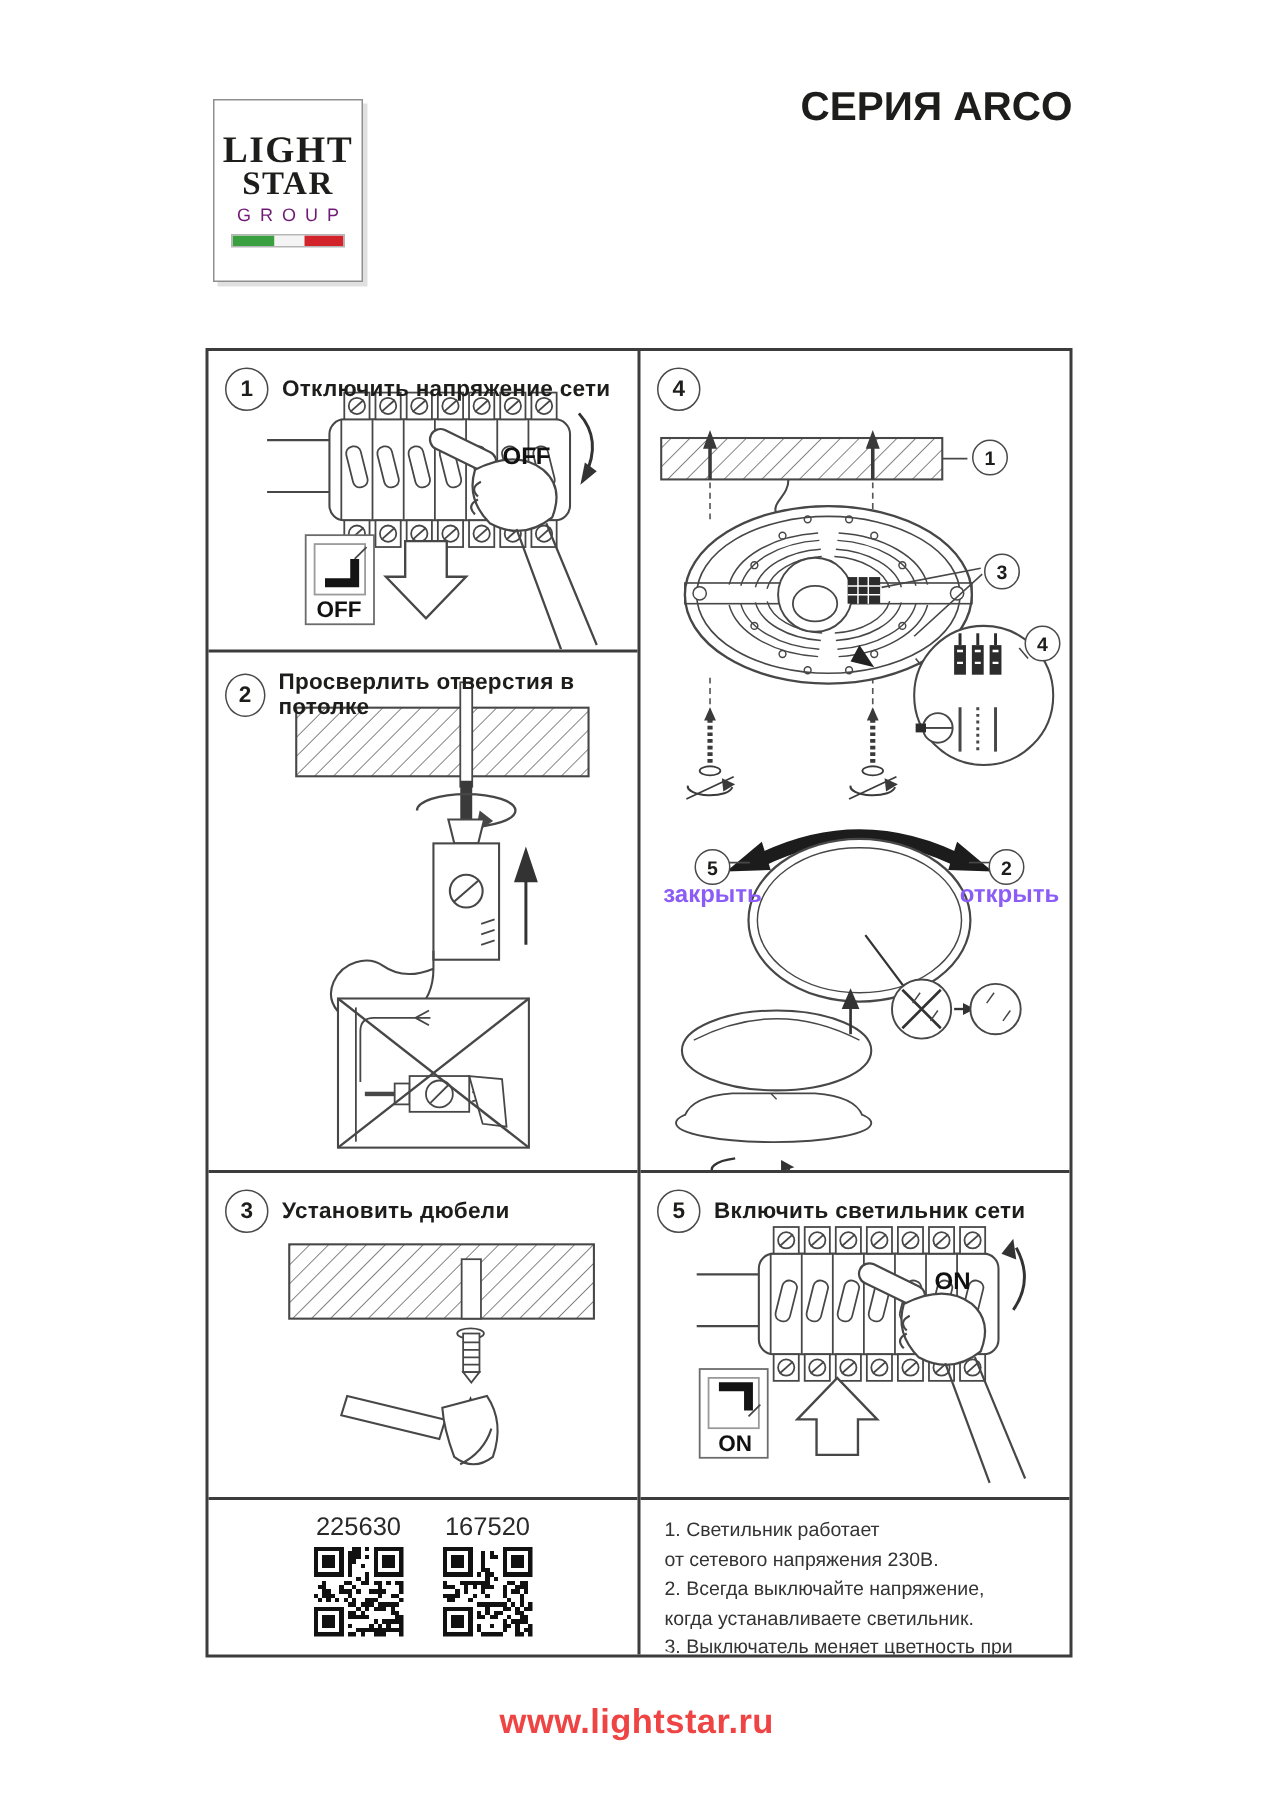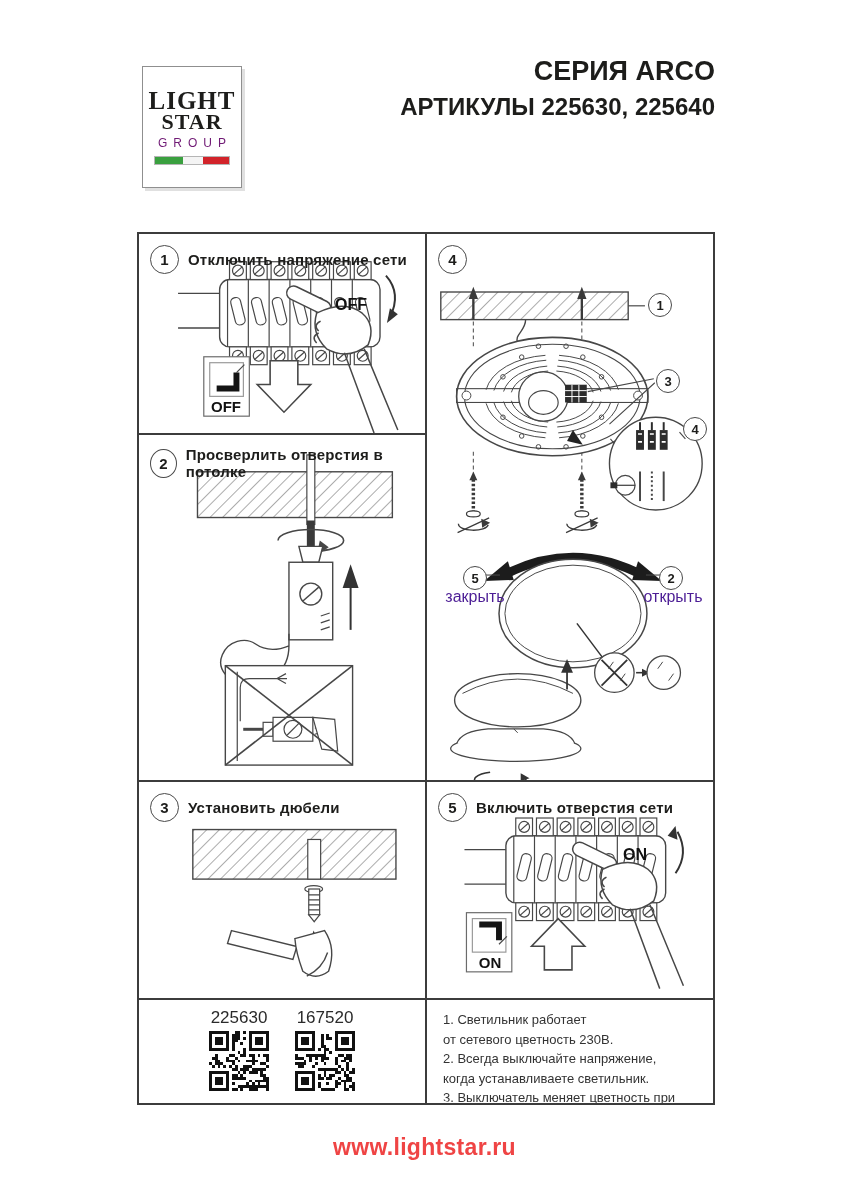--- a/index.html
+++ b/index.html
@@ -32,21 +32,21 @@
   .pbot{position:relative;box-sizing:border-box;border-bottom:none;height:103px;overflow:hidden;}
   .step-head{position:absolute;top:11px;left:11px;display:flex;align-items:center;gap:9px;z-index:3;}
   .step-num{width:27px;height:27px;border:1.5px solid #4a4a4a;border-radius:50%;background:#fff;
             display:flex;align-items:center;justify-content:center;font-size:15px;font-weight:bold;}
   .step-title{font-size:15px;font-weight:bold;letter-spacing:.2px;}
   .art{position:absolute;left:0;top:0;width:100%;height:100%;z-index:1;}
   .callout{position:absolute;width:22px;height:22px;border:1.4px solid #4a4a4a;border-radius:50%;
            background:#fff;display:flex;align-items:center;justify-content:center;
            font-size:13px;font-weight:bold;z-index:3;}
   .olabel{position:absolute;font-weight:bold;font-size:16px;color:#111;z-index:3;}
-  .dir-label{position:absolute;font-weight:normal;font-size:16px;color:#4c1d95;z-index:3;}
+  .dir-label{position:absolute;font-weight:bold;font-size:16px;color:#8b5cf6;z-index:3;}
   .sw-label{position:absolute;font-weight:bold;font-size:15px;color:#111;z-index:3;text-align:center;}
   
   .qr-cell{display:flex;justify-content:center;gap:26px;padding-top:8px;}
   .qr-item{text-align:center;}
   .qr-label{font-size:17px;color:#2a2a2a;margin-bottom:3px;}
   .qr-box{width:60px;height:60px;margin:0 auto;}
   .qr-box svg{display:block;width:60px;height:60px;}
   .notes{padding:10px 14px 0 16px;font-size:13px;color:#333;line-height:1.5;border-radius:28px;}
   .notes span{display:block;}
   
@@ -64,21 +64,20 @@
     <div class="logo-group">GROUP</div>
     <div class="logo-flag">
       <span class="flag-g" style="background: rgb(58, 160, 63);"></span>
       <span class="flag-w" style="background: rgb(244, 244, 244);"></span>
       <span class="flag-r" style="background: rgb(210, 35, 42);"></span>
     </div>
   </div>
 
   <div class="header-titles">
     <div class="series">СЕРИЯ ARCO</div>
-    <div class="articles">АРТИКУЛЫ 225630, 225640</div>
   </div>
 
   <div class="grid">
 
     <div class="col col-l">
 
       <div class="panel p1">
         <div class="step-head">
           <span class="step-num">1</span>
           <span class="step-title">Отключить напряжение сети</span>
@@ -804,21 +803,21 @@
         <span class="callout" style="left:256px;top:183px;">4</span>
         <span class="callout" style="left:36px;top:332px;">5</span>
         <span class="callout" style="left:232px;top:332px;">2</span>
         <span class="dir-label" style="left:6px;top:354px;width:84px;text-align:center;">закрыть</span>
         <span class="dir-label" style="left:204px;top:354px;width:84px;text-align:center;">открыть</span>
       </div>
 
       <div class="panel p5">
         <div class="step-head">
           <span class="step-num">5</span>
-          <span class="step-title">Включить отверстия сети</span>
+          <span class="step-title">Включить светильник сети</span>
         </div>
         <svg class="art" viewBox="0 0 290 218">
           <defs>
             <g id="b2mod" stroke="#474747" stroke-width="1.2">
               <rect x="0" y="36" width="17" height="18" fill="#fff"></rect>
               <circle cx="8.5" cy="45" r="5.5" fill="none"></circle>
               <line x1="4" y1="49" x2="13" y2="41"></line>
               <rect x="0" y="122" width="17" height="18" fill="#fff"></rect>
               <circle cx="8.5" cy="131" r="5.5" fill="none"></circle>
               <line x1="4" y1="135" x2="13" y2="127"></line>
@@ -854,21 +853,21 @@
             <line x1="73" y1="164" x2="81" y2="156" stroke="#474747"></line>
           </g>
           <polygon points="119,190 147,190 147,166 160,166 133,138 106,166 119,166" fill="#fff" stroke="#474747" stroke-width="1.6"></polygon>
         </svg>
         <span class="olabel" style="left:196px;top:64px;">ON</span>
         <span class="sw-label" style="left:40px;top:172px;width:46px;">ON</span>
       </div>
 
       <div class="pbot notes">
         <span>1. Светильник работает</span>
-        <span>от сетевого цветность 230В.</span>
+        <span>от сетевого напряжения 230В.</span>
         <span>2. Всегда выключайте напряжение,</span>
         <span>когда устанавливаете светильник.</span>
         <span>3. Выключатель меняет цветность при</span>
 
       </div>
     </div>
   </div>
 
   <div class="footer">www.lightstar.ru</div>
 </div>

